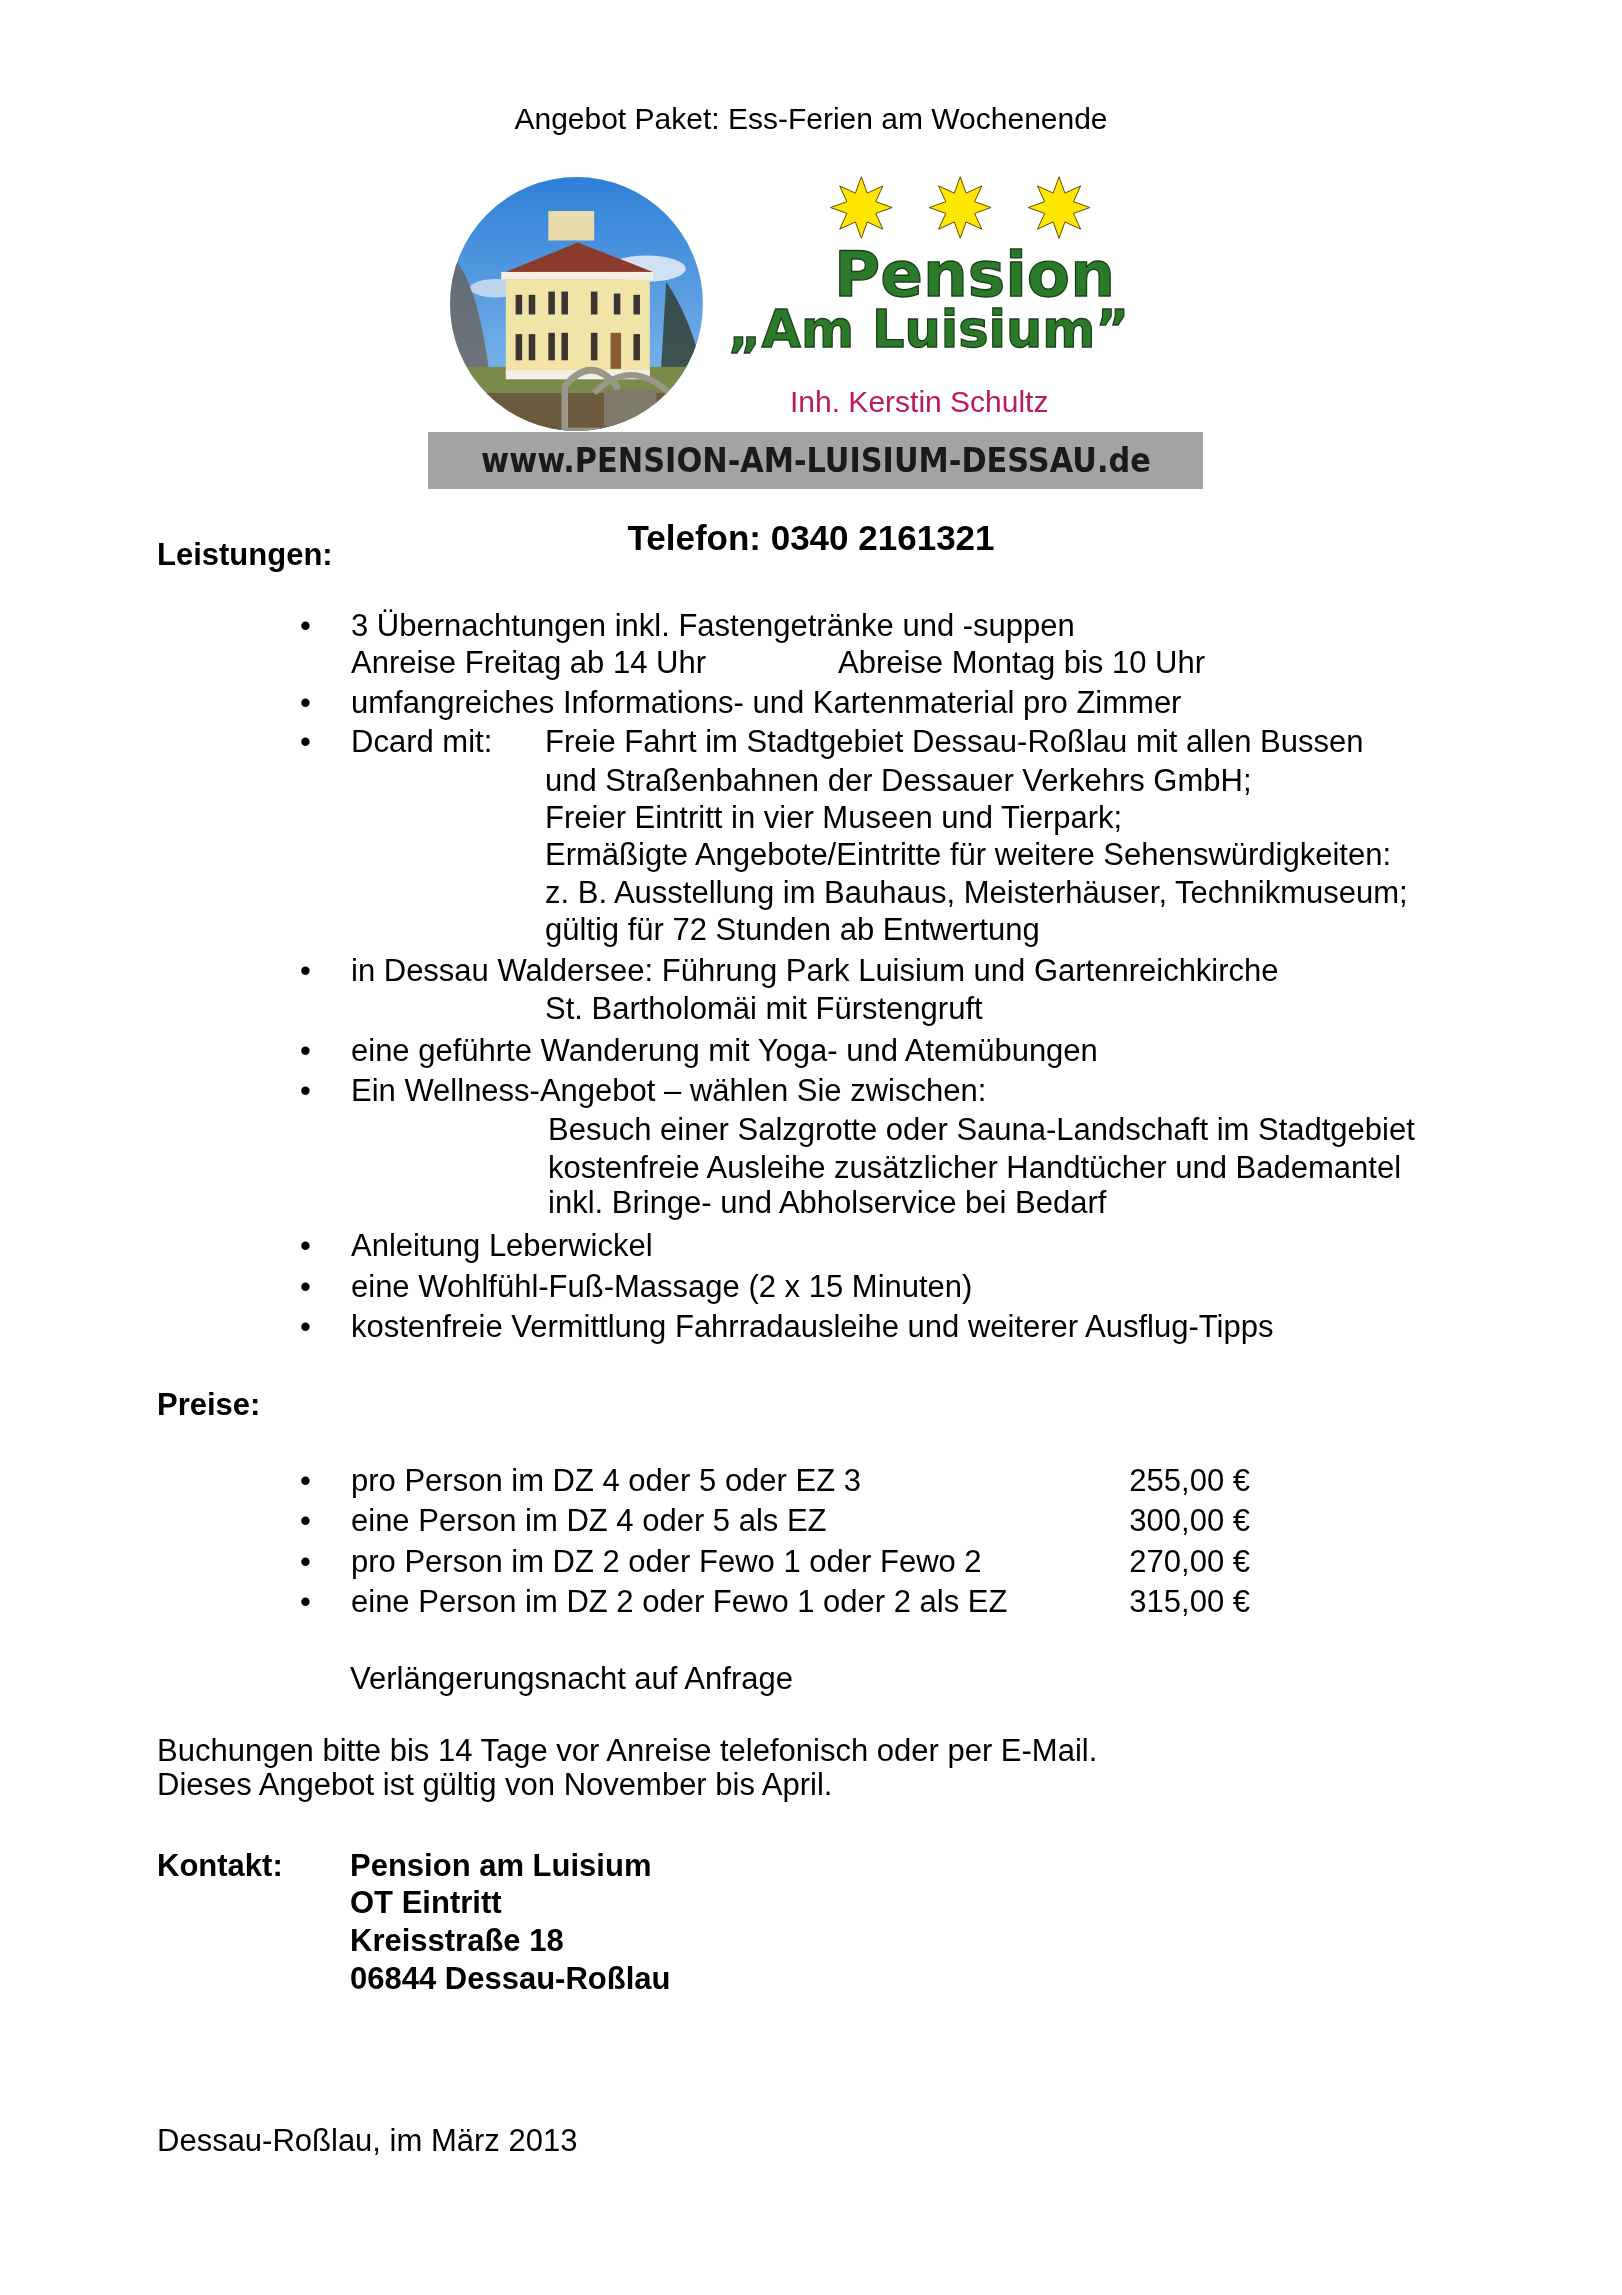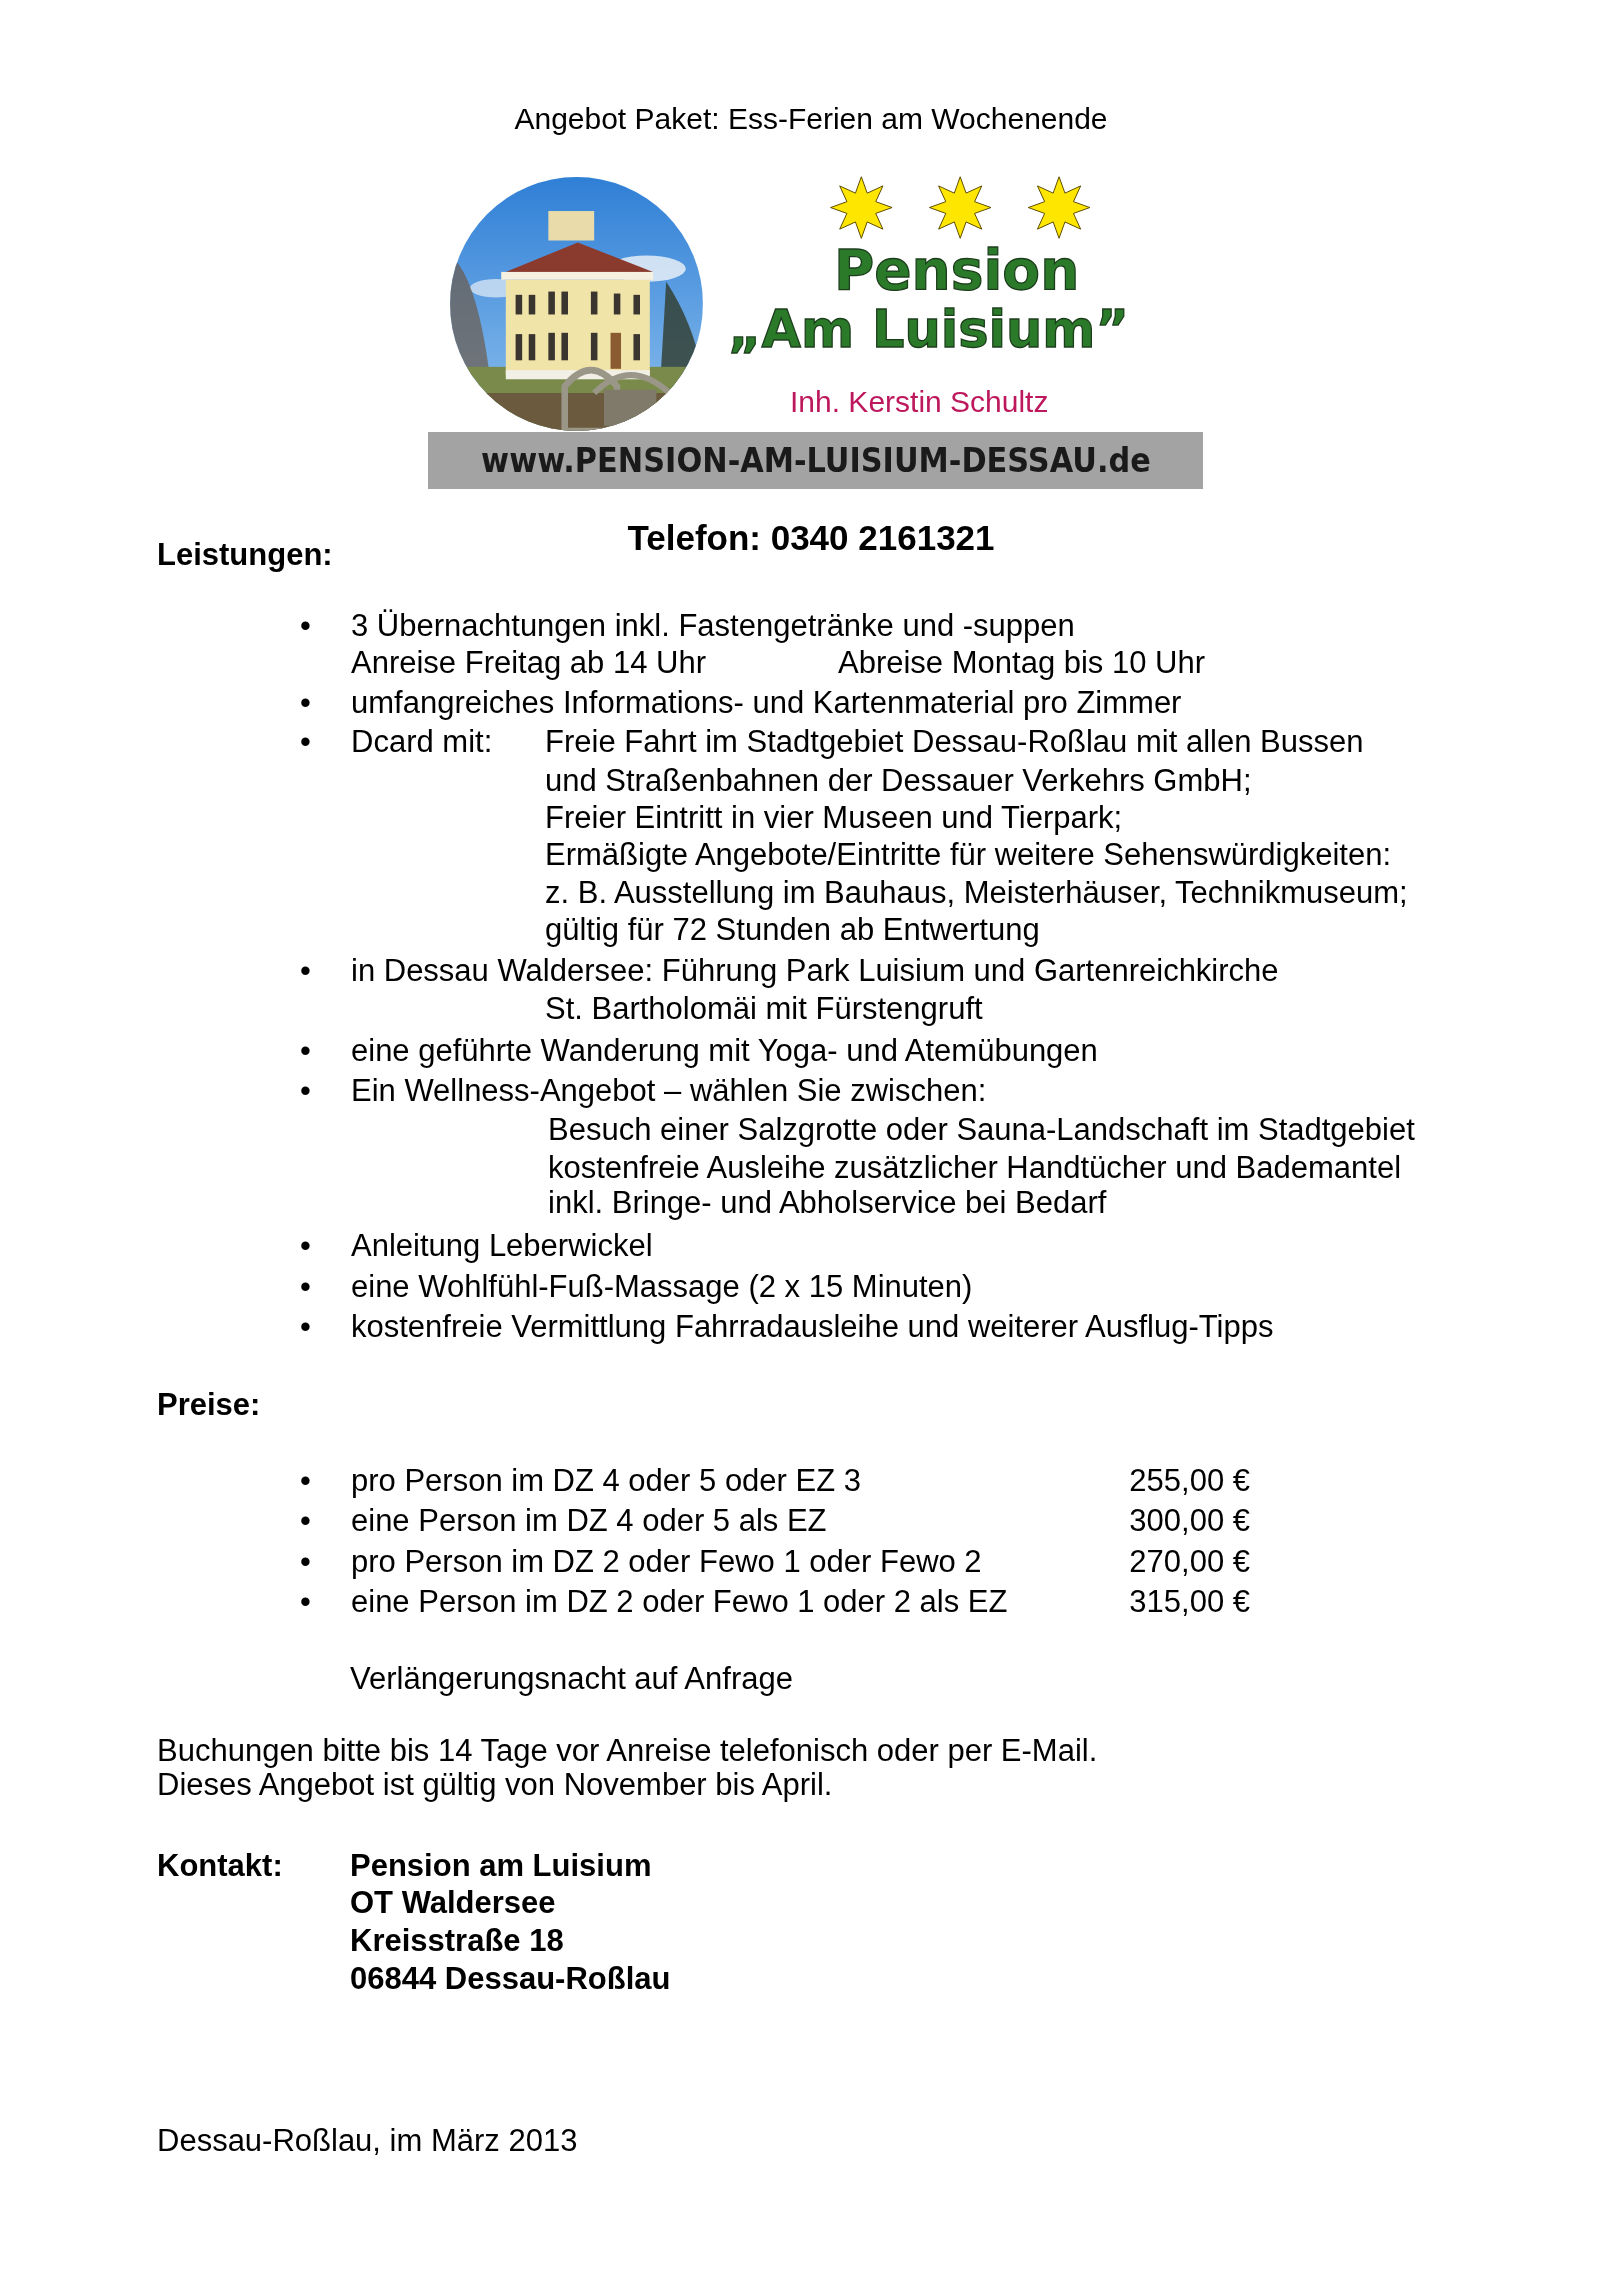--- a/index.html
+++ b/index.html
@@ -12,21 +12,21 @@
   .bullet { font-size: 31px; }
   
   .logo-circle { position: absolute; left: 450px; top: 177px; width: 253px; height: 254px;
                  border-radius: 50%; overflow: hidden; }
   .banner { position: absolute; left: 428px; top: 432px; width: 775px; height: 57px;
             display: flex; align-items: center; justify-content: center; }
   .banner-text { font-family: "DejaVu Sans", sans-serif; font-weight: bold; font-size: 33px;
                  color: #1a1a1a; letter-spacing: 0px; transform: scaleX(0.92); }
   .brand { position: absolute; font-family: "DejaVu Sans", sans-serif; font-weight: bold;
            -webkit-text-stroke: 1.3px #1c3d1c; white-space: pre; line-height: 1; }
-  .brand-1 { font-size: 55px; left: 834px; top: 243px; text-align: center; }
+  .brand-1 { font-size: 63px; left: 834px; top: 243px; text-align: center; }
   .brand-2 { font-size: 51px; left: 728px; top: 304px; }
   .owner { position: absolute; font-family: "Liberation Sans", sans-serif; font-size: 30px;
            left: 790px; top: 387px; white-space: pre; line-height: 1; color: #be185d; }
   .phone { position: absolute; font-family: "Liberation Sans", sans-serif; font-weight: bold;
            font-size: 35px; left: 0; width: 1622px; text-align: center; top: 520px; line-height: 1; }
   .stars { position: absolute; left: 824px; top: 170px; }
   .price { position: absolute; font-size: 31px; line-height: 1; white-space: pre; text-align: right;
            width: 131px; left: 1119px; }
 </style>
 </head>
@@ -166,18 +166,18 @@
   <div class="price" style="top:1586px;">315,00 €</div>
 
   <div class="abs body-text" style="left:350px; top:1663px;">Verlängerungsnacht auf Anfrage</div>
 </div>
 
 <div class="abs body-text" style="left:157px; top:1735px;">Buchungen bitte bis 14 Tage vor Anreise telefonisch oder per E-Mail.</div>
 <div class="abs body-text" style="left:157px; top:1769px;">Dieses Angebot ist gültig von November bis April.</div>
 
 <div class="abs body-text bold" style="left:157px; top:1850px;">Kontakt:</div>
 <div class="abs body-text bold" style="left:350px; top:1850px;">Pension am Luisium</div>
-<div class="abs body-text bold" style="left:350px; top:1887px;">OT Waldersee</div>
+<div class="abs body-text bold" style="left:350px; top:1887px;">OT Eintritt</div>
 <div class="abs body-text bold" style="left:350px; top:1925px;">Kreisstraße 18</div>
 <div class="abs body-text bold" style="left:350px; top:1963px;">06844 Dessau-Roßlau</div>
 
 <div class="abs body-text" style="left:157px; top:2125px;">Dessau-Roßlau, im März 2013</div>
 
 
 </body></html>

